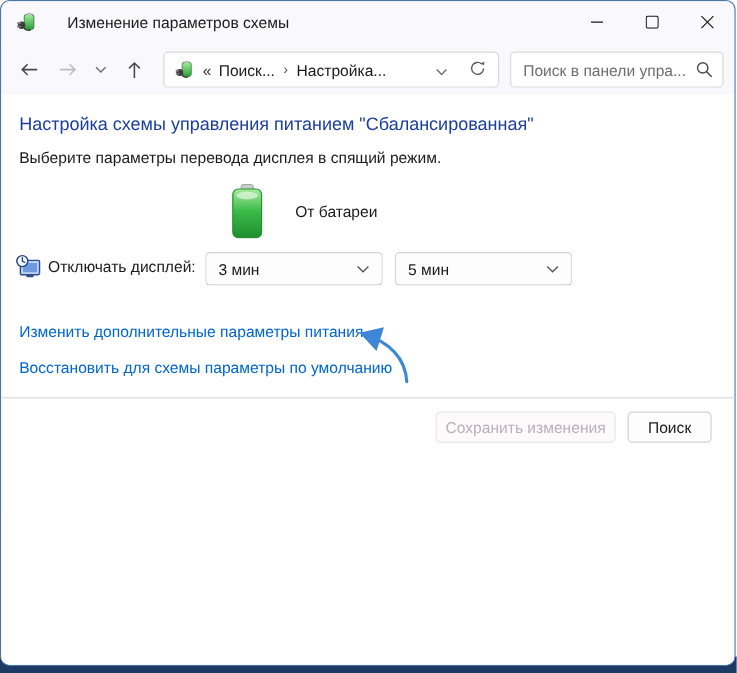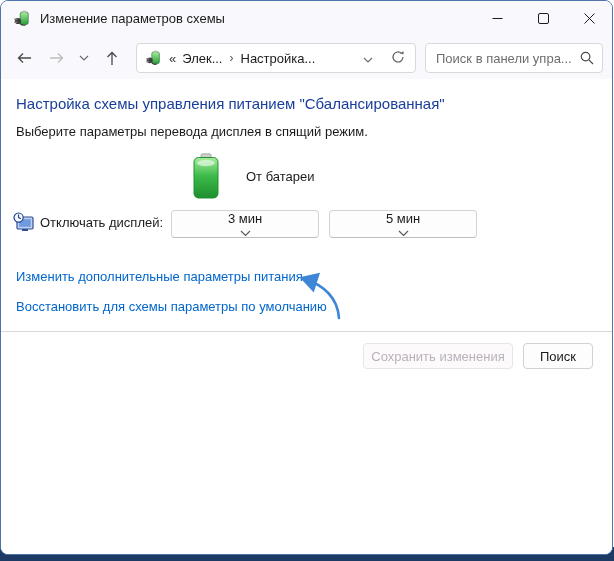--- a/index.html
+++ b/index.html
@@ -14,21 +14,21 @@
   .window {
     position:absolute; top:0; left:0; width:613px; height:555px;
     background:#ffffff; border:1px solid #4e73aa; border-radius:8px; overflow:hidden;
     z-index:1;
   }
   
   .titlebar {
     height:35px; background:#f9f8fc; display:flex; align-items:center; position:relative;
   }
   .titlebar .app-icon { margin-left:13px; width:17px; height:17px; flex:0 0 auto; }
-  .titlebar .title { margin-left:9px; font-size:13px; color:#1b1b1b; }
+  .titlebar .title { margin-left:25px; font-size:13px; color:#1b1b1b; }
   .win-controls { position:absolute; right:0; top:0; height:35px; display:flex; }
   .win-btn { width:46px; height:35px; display:flex; align-items:center; justify-content:center; }
   
   .navbar { height:43px; background:#f9f8fc; position:relative; }
   .nav-btn { position:absolute; top:9px; width:26px; height:26px; display:flex; align-items:center; justify-content:center; }
   .nav-back { left:10px; } .nav-fwd { left:42px; } .nav-chevron { left:74px; width:18px; } .nav-up { left:98px; }
   .addressbar {
     position:absolute; left:135px; top:7px; width:280px; height:30px;
     background:#ffffff; border:1px solid #d9d9d9; border-radius:4px;
     display:flex; align-items:center; font-size:13px; color:#1b1b1b; padding:0 6px 0 9px;
@@ -60,21 +60,21 @@
   .col-battery { left:192px; top:74px; }
   .col-plugged { left:360px; top:84px; }
   .col-head .col-label { font-size:13px; color:#1b1b1b; }
   .setting-row { position:absolute; left:12px; top:133px; display:flex; align-items:center; }
   .setting-row .setting-icon { width:21px; height:21px; }
   .setting-row .setting-label { margin-left:6px; font-size:13px; color:#1b1b1b; }
   .combo {
     position:absolute; top:131px; width:148px; height:28px;
     border:1px solid #d4d4d4; border-bottom-color:#bdbdbd; border-radius:4px; background:#fdfdfd;
     display:flex; align-items:center; justify-content:space-between;
-    font-size:13px; color:#1b1b1b; padding:0 10px 0 10px; cursor:default;flex-direction:column;
+    font-size:13px; color:#1b1b1b; padding:0 10px 0 10px; cursor:default;
   }
   .combo-battery { left:170px; } .combo-plugged { left:328px; }
   .link { position:absolute; left:15px; font-size:13px; color:#0066cc; cursor:pointer; white-space:nowrap; }
   .link-advanced { top:190px; } .link-restore { top:220px; }
   .annotation-arrow { position:absolute; left:282px; top:186px; pointer-events:none; }
   .footer-divider { position:absolute; left:0; top:252px; width:613px; border-top:1px solid #d9d9d9; }
   .btn {
     position:absolute; top:264px; height:26px; border-radius:4px; font-size:13px;
     display:flex; align-items:center; justify-content:center;
     font-family:"Liberation Sans","DejaVu Sans",sans-serif;
@@ -164,21 +164,21 @@
     <div class="addressbar">
       <svg class="crumb-icon" viewBox="0 0 17 17">
         <rect x="6.2" y="2" width="8" height="12.5" rx="2" fill="url(#bat-grad-sm)" stroke="#1f7a2f" stroke-width="0.7"></rect>
         <rect x="8.6" y="0.6" width="3.4" height="2.2" rx="0.6" fill="#b7c2b7"></rect>
         <path d="M6 13.5 q2.5 2.5 5.5 1.5" stroke="#3a3a3a" stroke-width="1.1" fill="none"></path>
         <circle cx="4" cy="11" r="3.1" fill="#3c3c3c"></circle>
         <rect x="0.2" y="8.6" width="3.4" height="1.5" rx="0.7" fill="#7d7d7d"></rect>
         <rect x="0.2" y="11.4" width="3.4" height="1.5" rx="0.7" fill="#7d7d7d"></rect>
       </svg>
       <span class="overflow">«</span>
-      <span class="crumb">Элек...</span>
+      <span class="crumb">Поиск...</span>
       <span class="crumb-sep">›</span>
       <span class="crumb">Настройка...</span>
       <span class="spacer"></span>
       <span class="ab-chevron">
         <svg width="10" height="6">
             <path d="M1 1 L5 5 L9 1" fill="none" stroke="#6e6e6e" stroke-width="1.2"></path>
           </svg>
       </span>
       <span class="ab-refresh">
         <svg width="14" height="14" viewBox="0 0 14 14">

